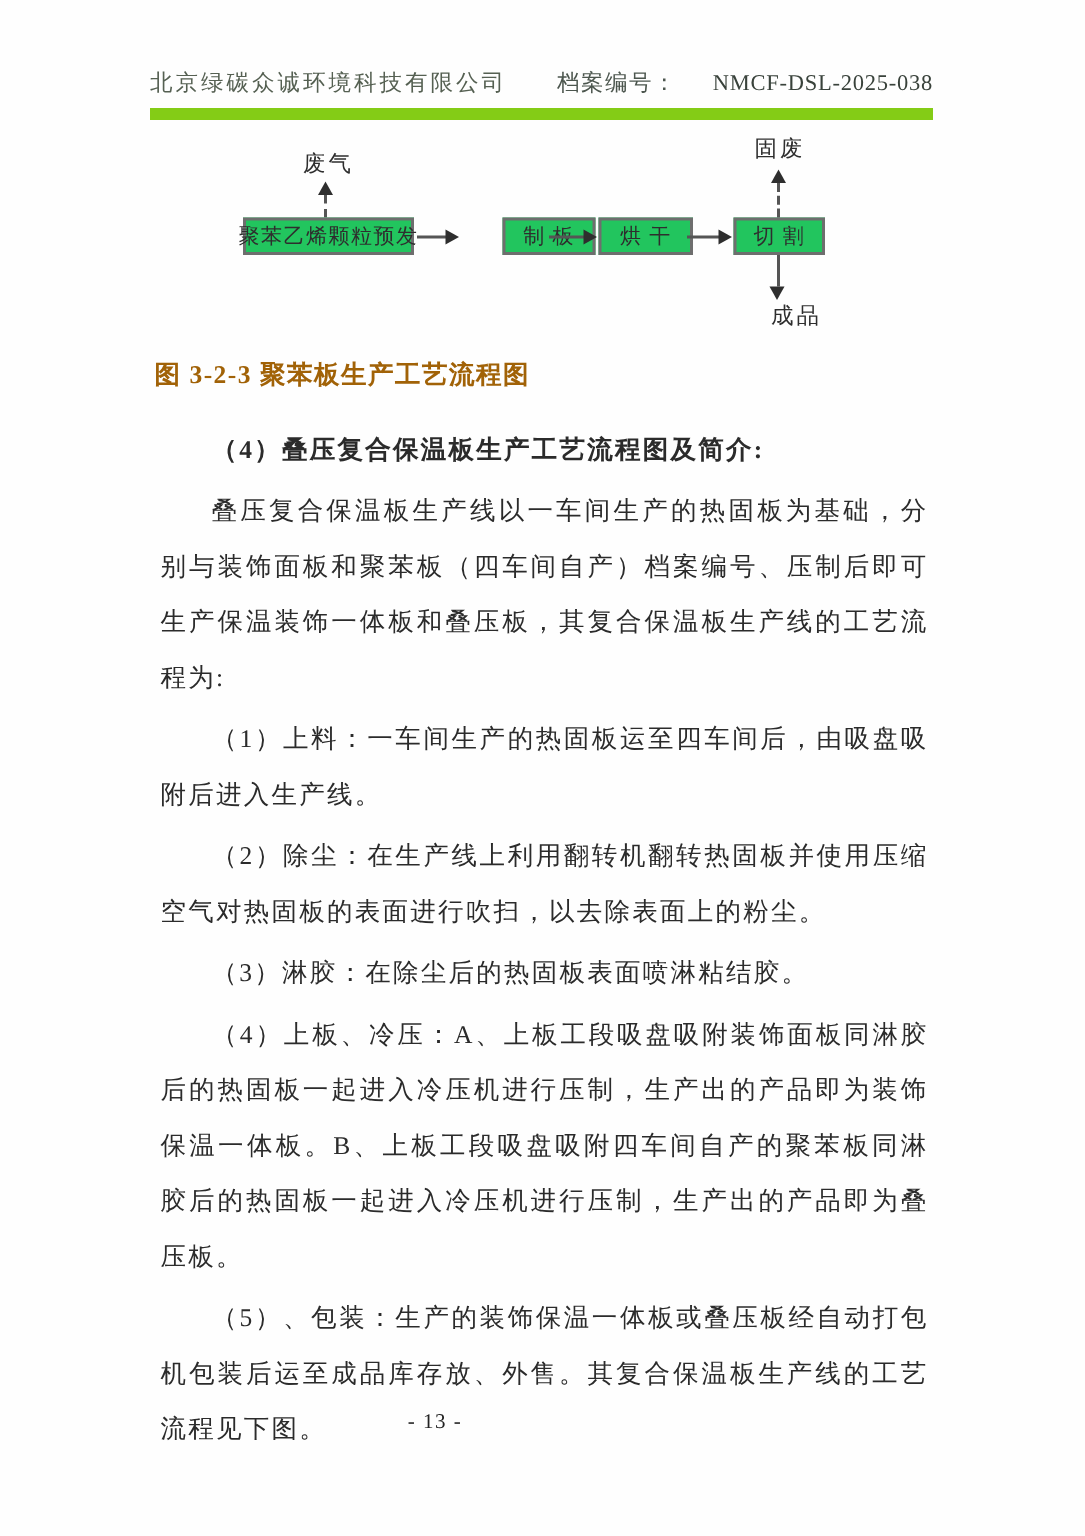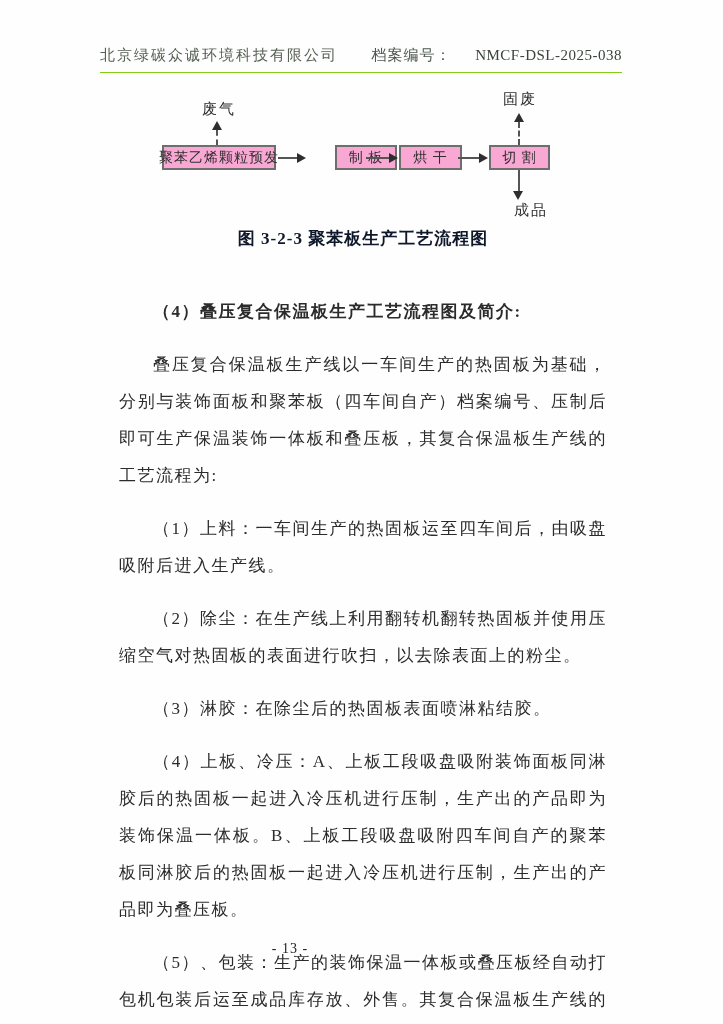--- a/index.html
+++ b/index.html
@@ -20,21 +20,21 @@
   
   .header {
     position: absolute;
     left: 100px;
     top: 46px;
     width: 522px;
     display: flex;
     justify-content: space-between;
     align-items: baseline;
     padding-bottom: 7px;
-    border-bottom: 1px solid #84cc16;
+    border-bottom: 8px solid #84cc16;
   }
   .company {
     font-size: 15px;
     letter-spacing: 2px;
     color: #556052;
   }
   .archive {
     font-size: 15px;
     color: #39423b;
   }
@@ -53,21 +53,21 @@
   .flow-box {
     position: absolute;
     height: 25px;
     border: 2px solid #6e6e6e;
     display: flex;
     align-items: center;
     justify-content: center;
     font-size: 14px;
     color: #2e2e2e;
     letter-spacing: 1px;
-    background: #f9a8d4;
+    background: #22c55e;
     box-sizing: border-box;
     white-space: nowrap;
   }
   .hline { position: absolute; height: 2px; background: #555; }
   .harrow-head {
     position: absolute; width: 0; height: 0;
     border-top: 5px solid transparent;
     border-bottom: 5px solid transparent;
     border-left: 9px solid #2e2e2e;
   }
@@ -83,39 +83,39 @@
     position: absolute; width: 0; height: 0;
     border-left: 5px solid transparent;
     border-right: 5px solid transparent;
     border-top: 9px solid #2e2e2e;
   }
 
   
   .caption {
     position: absolute;
     left: 103px;
-    top: 227px;
+    top: 238px;
     width: 520px;
-    text-align: center;
+    text-align: left;
     font-size: 17px;
     font-weight: bold;
     letter-spacing: 1px;
-    color: #0f172a;
+    color: #a16207;
   }
   .main-text {
     position: absolute;
     left: 103px;
     top: 277px;
     width: 520px;
     font-size: 17px;
     line-height: 37px;
     color: #2b2b2b;
   }
   .main-text p {
-    margin: 16px;
+    margin: 4px;
     text-indent: 2em;
     text-align: justify;
     letter-spacing: 1.5px;
   }
   .section-heading {
     font-weight: bold;
     letter-spacing: 1px;
   }
 
   

